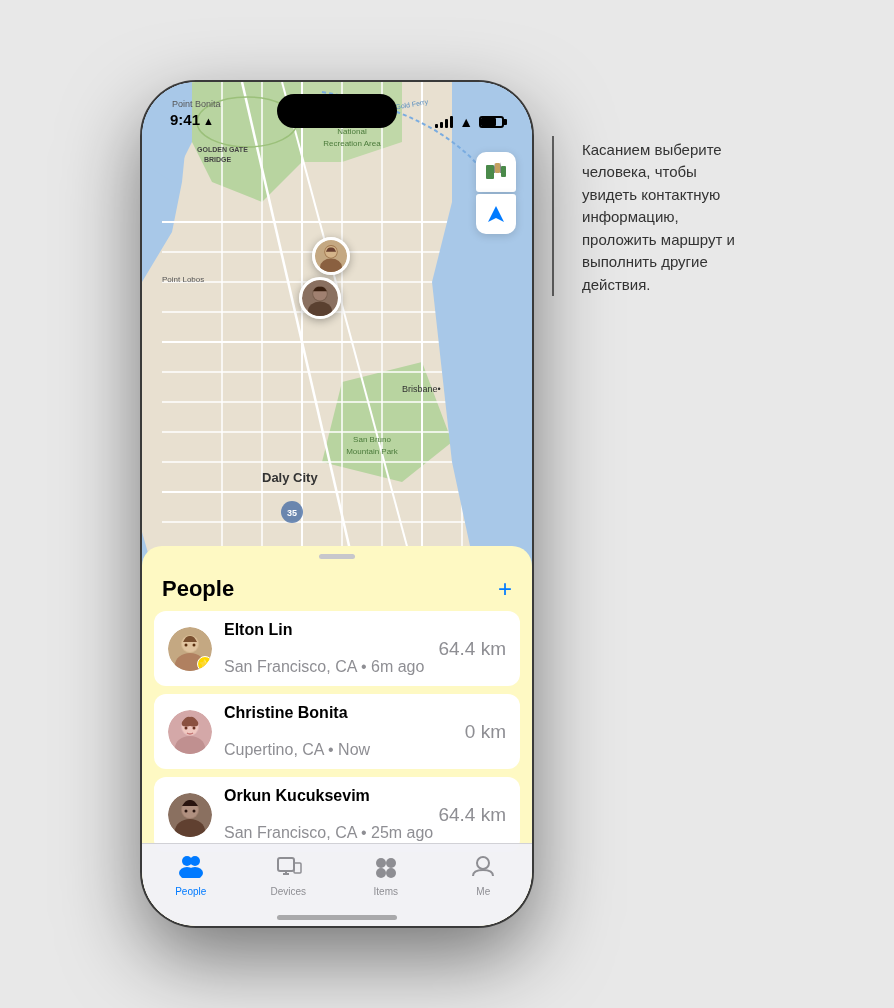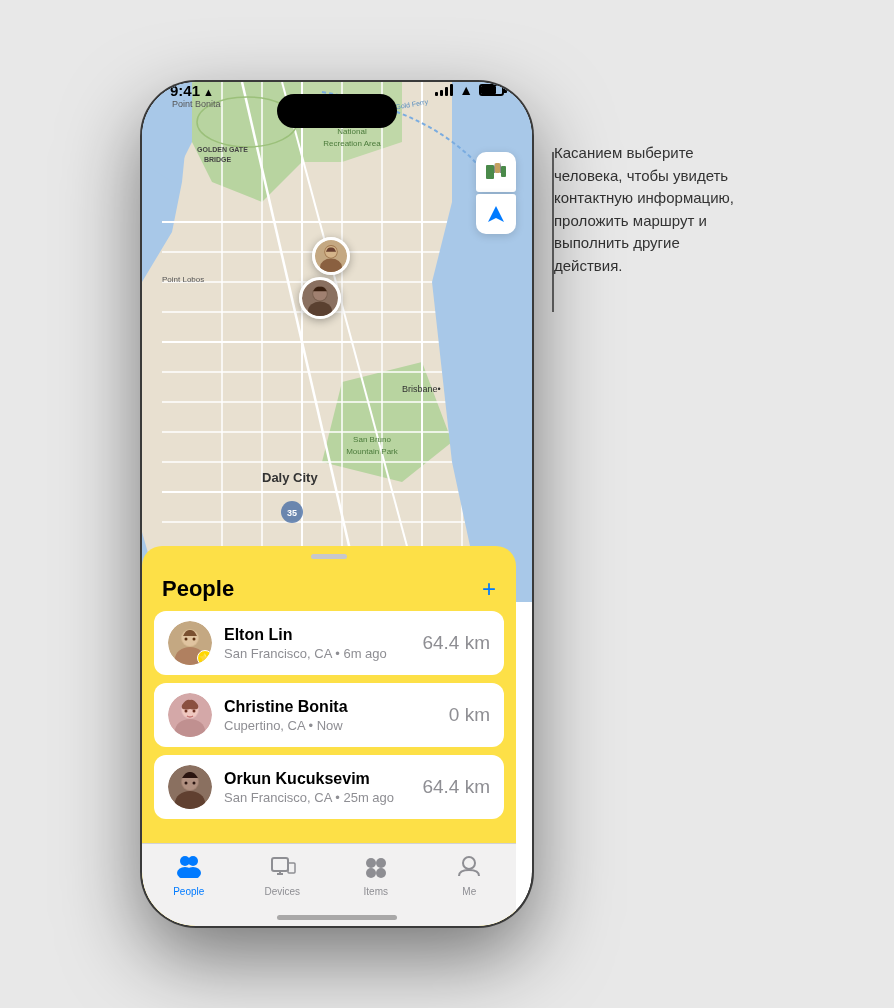--- a/index.html
+++ b/index.html
@@ -43,21 +43,21 @@
       background: #000;
       border-radius: 20px;
       z-index: 100;
     }
     
     .status-bar {
       position: absolute;
       top: 0; left: 0; right: 0;
       height: 54px;
       display: flex;
-      align-items: flex-start;
+      align-items: flex-end;
       justify-content: space-between;
       padding: 0 28px 6px;
       z-index: 99;
     }
     .status-time {
       font-size: 15px;
       font-weight: 600;
       color: #000;
       padding-bottom: 2px;
     }
@@ -110,23 +110,23 @@
       position: absolute;
       top: 0; left: 0; right: 0;
       height: 520px;
       overflow: hidden;
       text-align: right;
     }
 
     
     .bottom-sheet {
       position: absolute;
-      bottom: 0; left: 0; right: 16px;
+      bottom: 0; left: 0; right: 0;
       height: 380px;
-      background: #fde047;
+      background: #fef9c3;
       border-radius: 20px 20px 0 0;
       z-index: 10;
     }
     .sheet-handle {
       width: 36px;
       height: 5px;
       background: #c7c7cc;
       border-radius: 3px;
       margin: 8px auto 0;
     }
@@ -187,23 +187,23 @@
     }
     .person-info {
       flex: 1;
     }
     .person-name {
       font-size: 16px;
       font-weight: 600;
       color: #000;
     }
     .person-detail {
-      font-size: 13px;
+      font-size: 16px;
       color: #8e8e93;
-      margin-top: 2px;
+      margin-top: 19px;
     }
     .person-distance {
       font-size: 19px;
       color: #8e8e93;
       font-weight: 400;
     }
 
     
     .tab-bar {
       position: absolute;
@@ -273,23 +273,23 @@
       border-radius: 50%;
       overflow: hidden;
       border: 3px solid #fff;
       box-shadow: 0 2px 8px rgba(0,0,0,0.3);
     }
 
     
     .annotation {
       max-width: 200px;
       display: flex;
-      align-items: flex-start;
-      gap: 0;
-      margin-top: 60px;
+      align-items: flex-end;
+      gap: 28px;
+      margin-top: 44px;
     }
     .annotation-bracket {
       width: 2px;
       height: 160px;
       border: 2px solid #666;
       border-left: none;
       margin-top: 10px;
     }
     .annotation-text {
       font-size: 15px;

